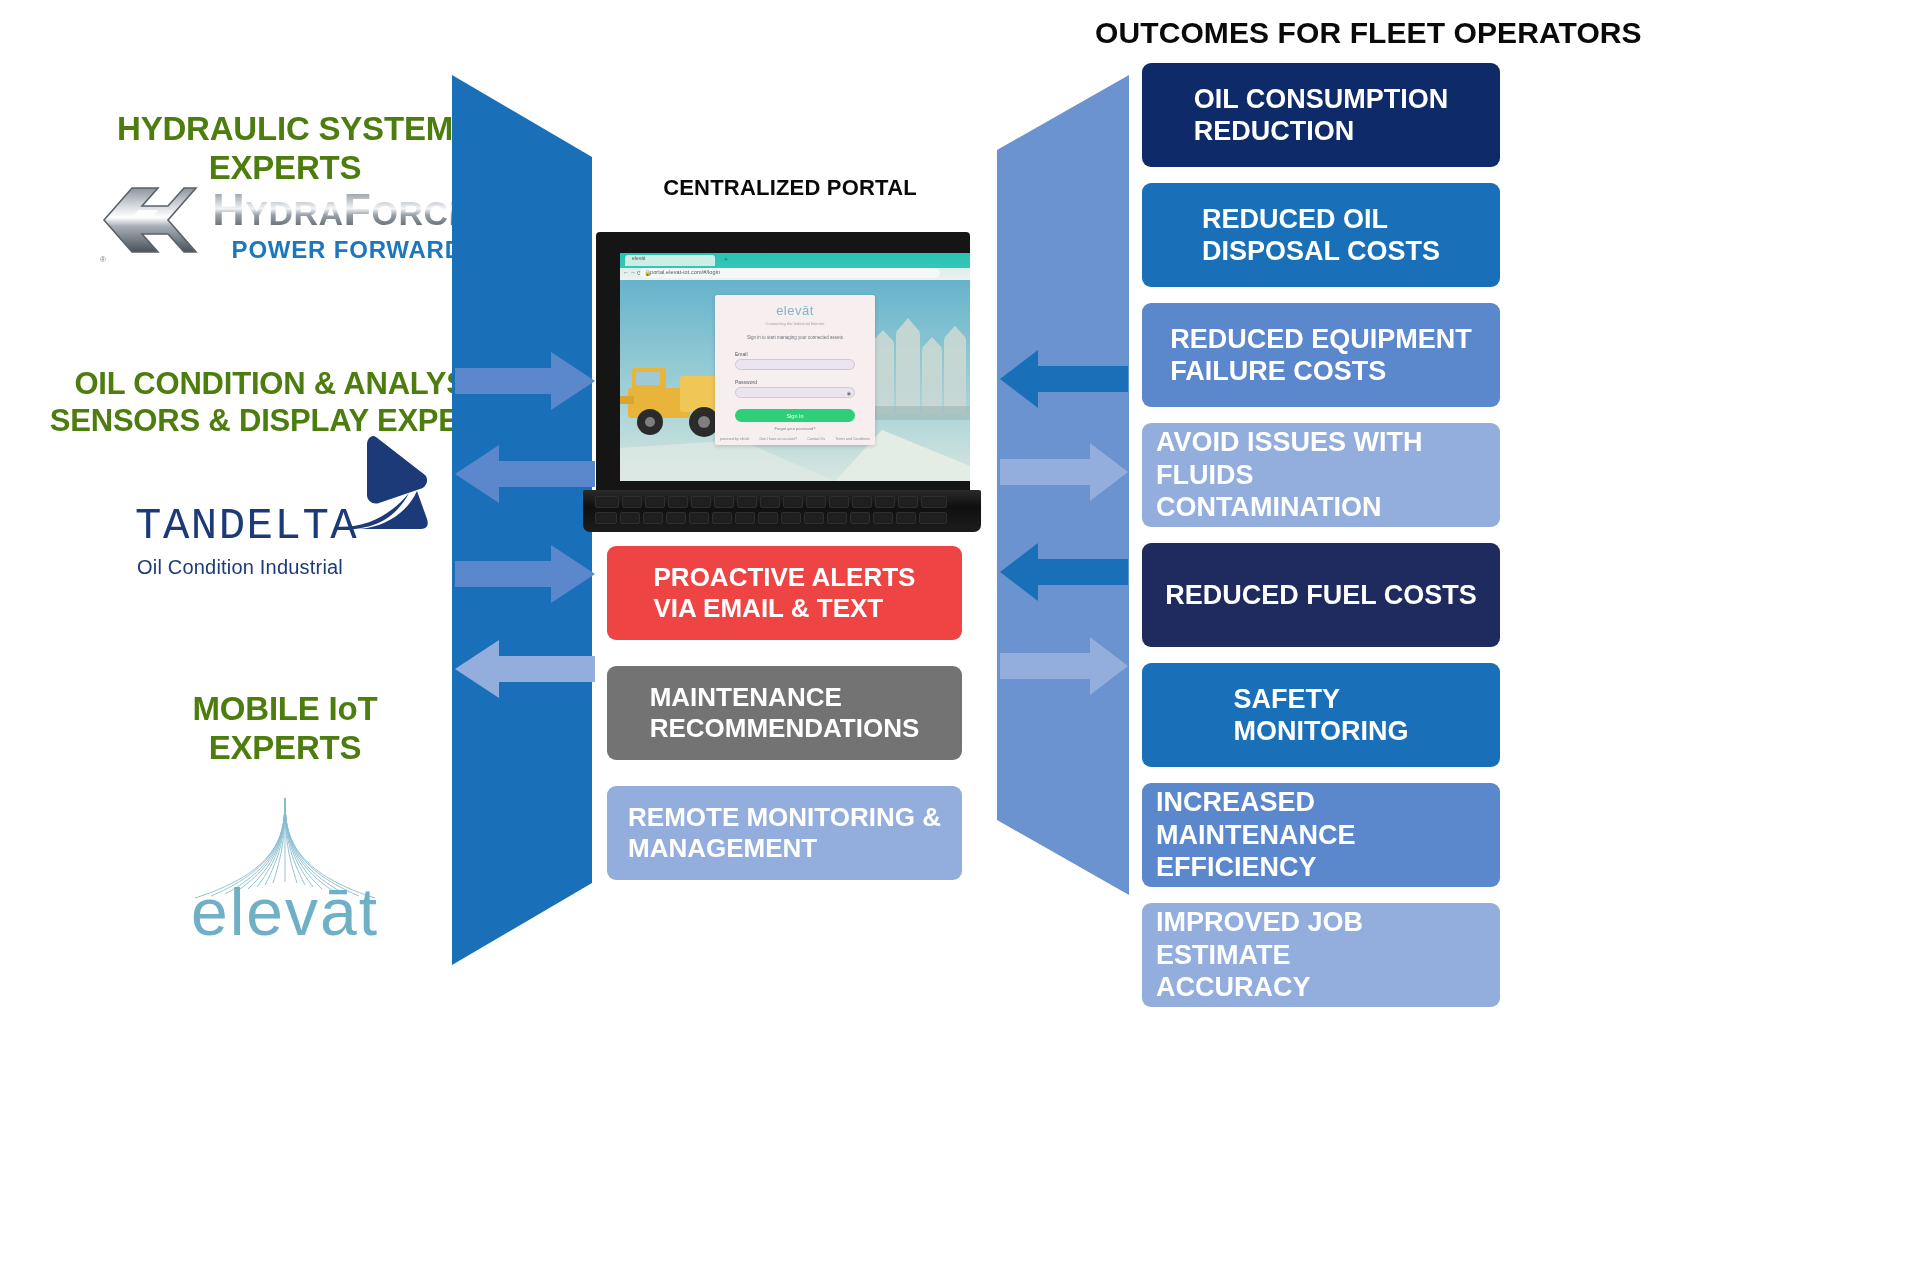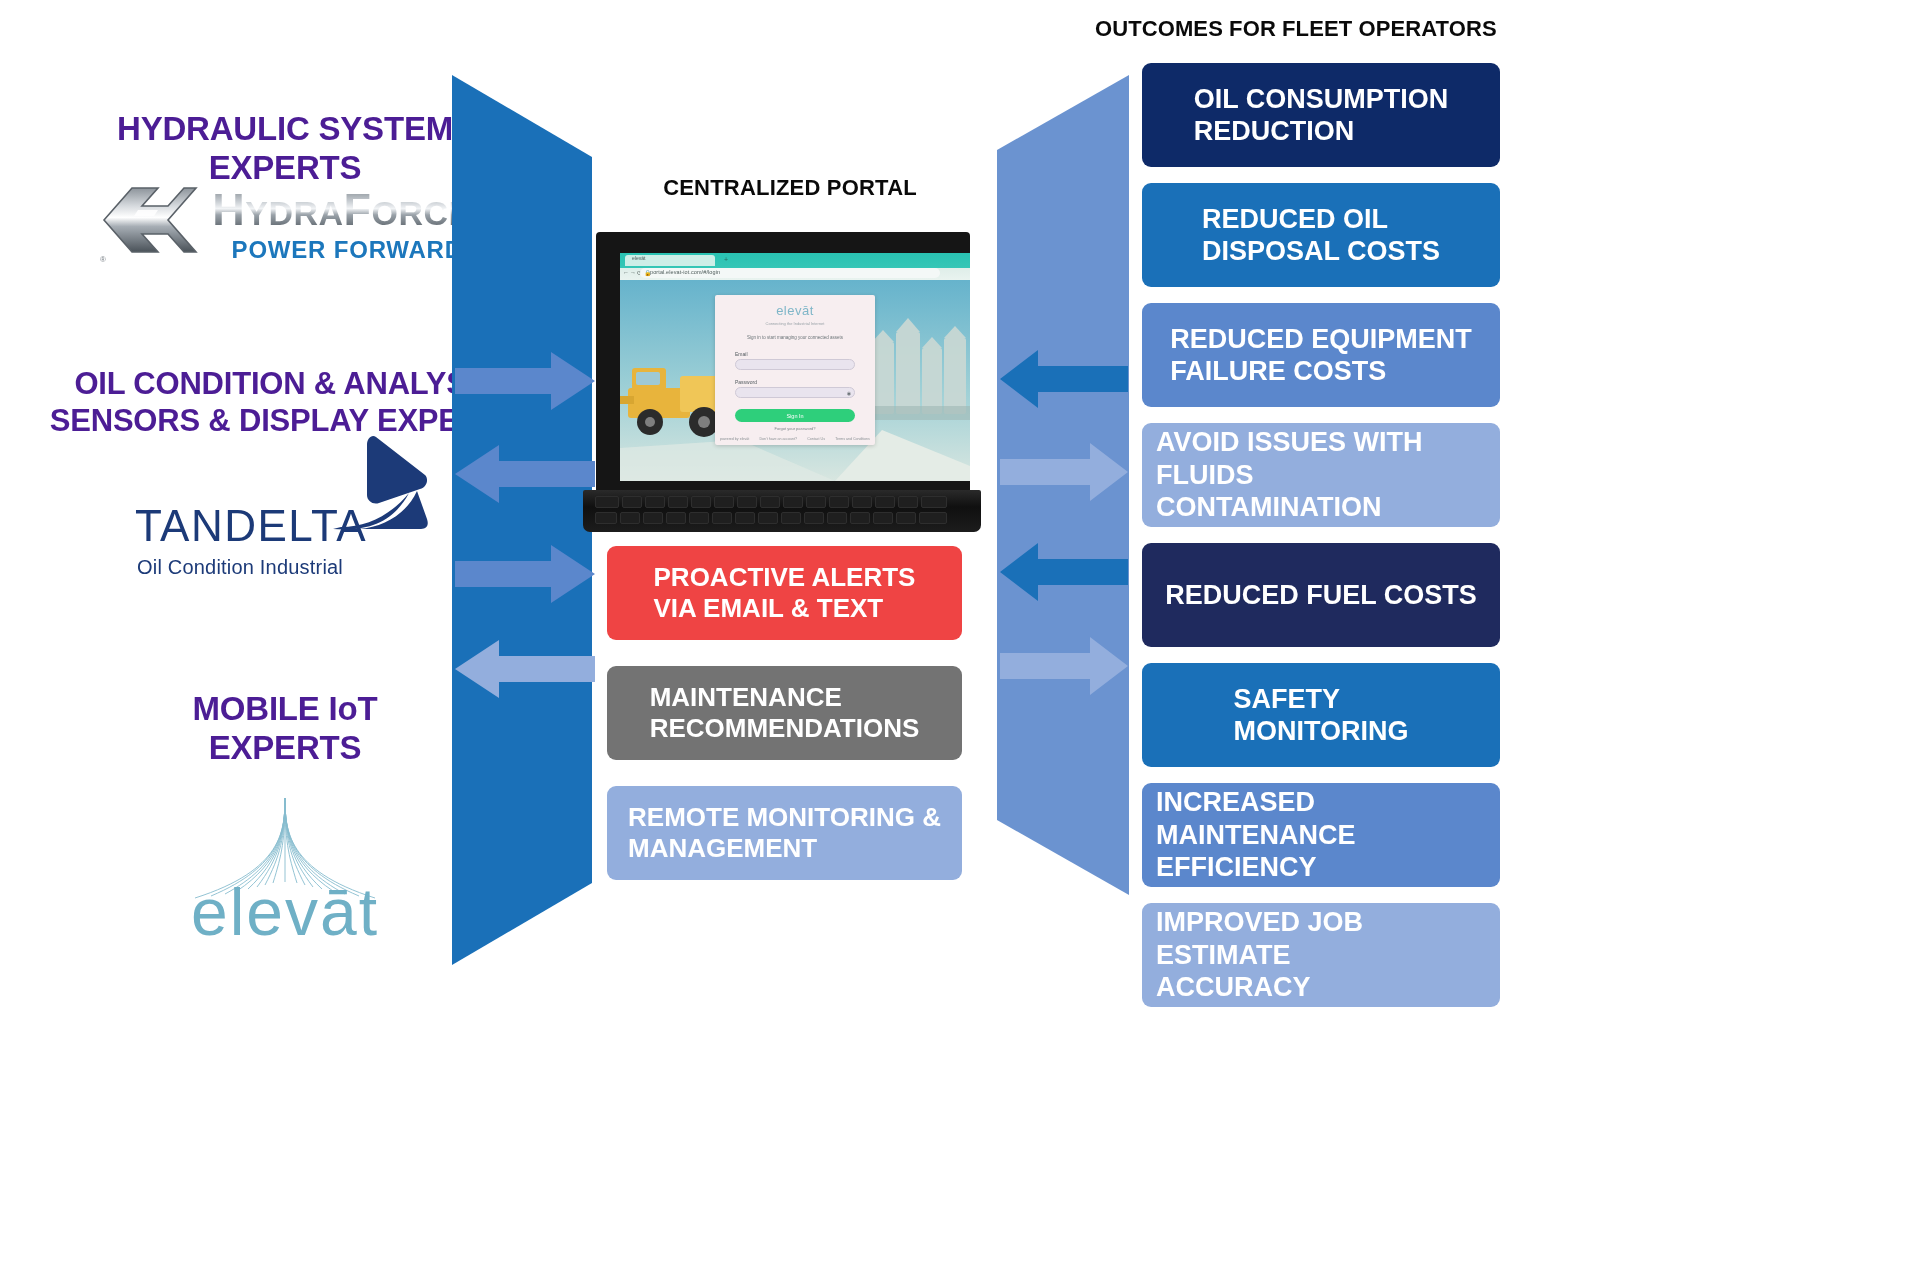--- a/index.html
+++ b/index.html
@@ -12,21 +12,21 @@
   #stage { position: relative; width: 1920px; height: 1270px; background:#fff; }
 
   
   .left-col { position: absolute; left: 0; top: 0; width: 570px; height: 1270px; }
 
   .expert-label {
     position: absolute;
     width: 570px;
     text-align: center;
     font-weight: bold;
-    color: #4c1d95;
+    color: #4d7c0f;
     font-size: 33px;
     line-height: 1.18;
     letter-spacing: -0.2px;
   }
   .expert-label.sz2 { font-size: 31px; }
 
   .logo-wrap { position: absolute; width: 570px; display: flex; justify-content: center; align-items: center; }
 
   
   .hf-logo { display: flex; align-items: flex-end; gap: 10px; }
@@ -39,21 +39,21 @@
     font-family: "Liberation Sans", sans-serif;
     line-height: 1;
   }
   .hf-word .small { font-size: 34px; }
   .hf-tag { font-size: 24px; font-weight: bold; color: #1c77bc; letter-spacing: 0.8px; margin-top: 4px; }
   .hf-reg { font-size: 11px; vertical-align: super; }
 
   
   .td-logo { position: relative; width: 300px; height: 150px; }
   .td-mark { position: absolute; right: 4px; top: 0; width: 110px; height: 96px; }
-  .td-word { position: absolute; left: 0; bottom: 34px; font-size: 44px; letter-spacing: 1.5px; color: #1c3a78; font-family: Liberation Sans, sans-serif; font-weight: 400; }
+  .td-word { position: absolute; left: 0; bottom: 34px; font-size: 44px; letter-spacing: 1.5px; color: #1c3a78; font-family: Liberation Mono, monospace; font-weight: 400; }
   .td-sub { position: absolute; left: 2px; bottom: 6px; font-size: 20px; color: #1c3a78; letter-spacing: 0.2px; }
 
   
   .el-logo { position: relative; width: 260px; height: 160px; }
   .el-word {
     position: absolute; left: 0; bottom: 0; width: 260px; text-align: center;
     font-size: 66px; color: #6fb0c6; font-weight: 300; letter-spacing: 2px;
     font-family: "Liberation Sans", sans-serif;
   }
 
@@ -98,21 +98,21 @@
     color: #ffffff;
     font-weight: bold;
     display: flex; align-items: center; justify-content: center;
     text-align: left;
     line-height: 1.2;
     padding: 4px 14px;
   }
 
   .outcomes-title {
     position: absolute; left: 1095px; top: 16px; width: 800px; text-align: left;
-    font-size: 22px; font-weight: bold; color: #0a0a0a; letter-spacing: 0.1px;
+    font-size: 30px; font-weight: bold; color: #0a0a0a; letter-spacing: 0.1px;
   }
 </style>
 </head>
 <body>
 
 <div id="stage">
 
   <div class="left-col">
 
     <div class="expert-label" style="top:110px;">

